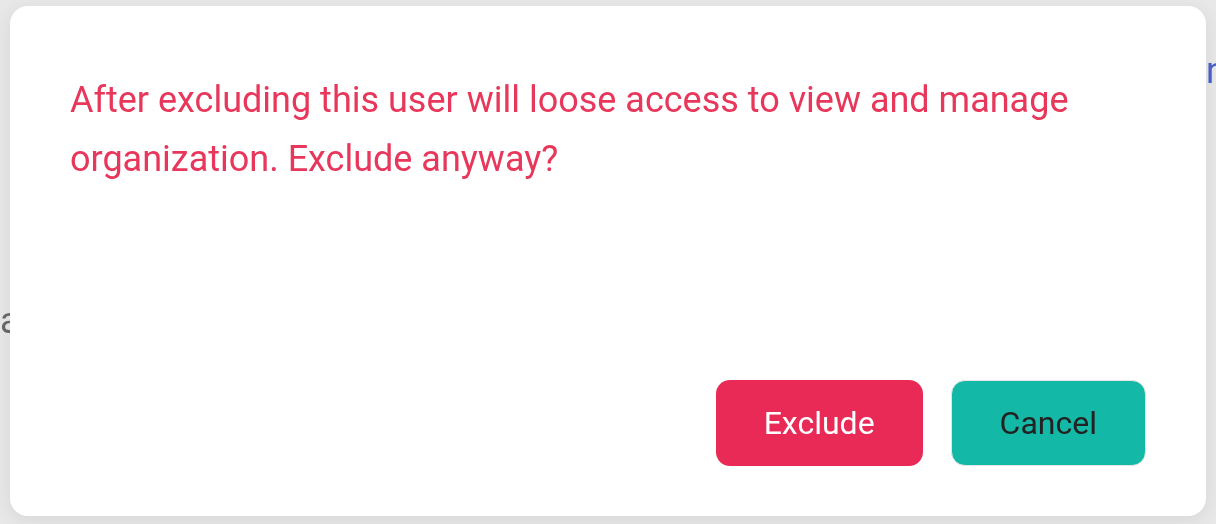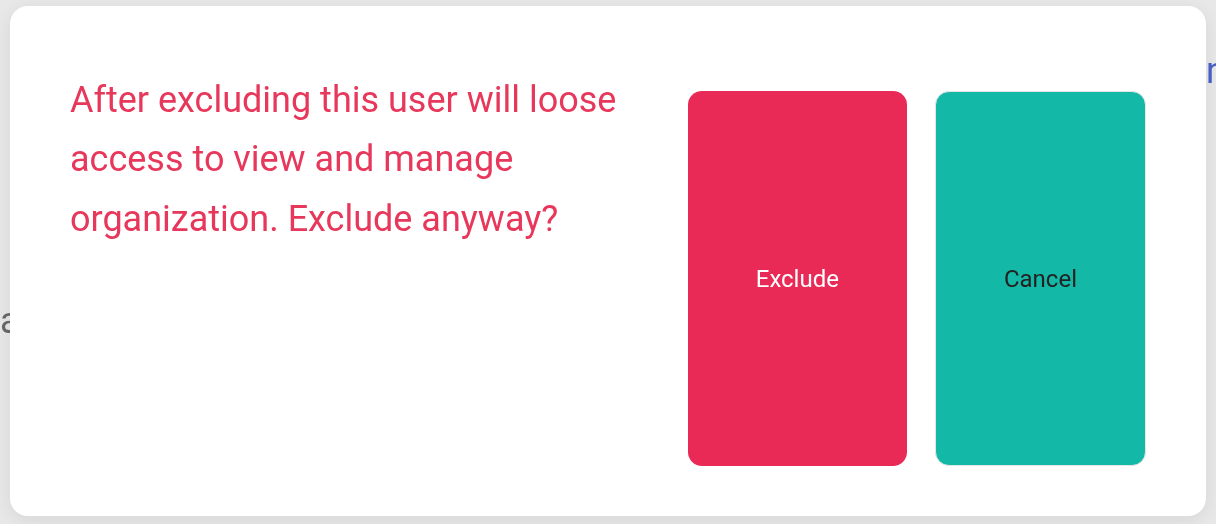--- a/index.html
+++ b/index.html
@@ -48,41 +48,42 @@
       position: absolute;
       top: 6px;
       left: 10px;
       right: 10px;
       bottom: 8px;
       background: #ffffff;
       border-radius: 18px;
       box-shadow: 0 4px 20px rgba(0,0,0,0.08);
       padding: 65px 60px 50px 60px;
       display: flex;
+      flex-direction: column;
     }
     
     .modal-message {
       color: #e7375b;
       font-size: 36px;
       line-height: 1.65;
       font-weight: 400;
       flex: 1;
     }
     
     .modal-actions {
       display: flex;
       justify-content: flex-end;
       gap: 28px;
       margin-top: 20px;
     }
     
     .btn {
-      font-size: 24px;
+      font-size: 32px;
       font-weight: 400;
-      padding: 26px 68px;
+      padding: 26px 48px;
       border-radius: 14px;
       cursor: pointer;
       border: none;
       font-family: inherit;
       line-height: 1;
     }
     
     .btn-primary {
       background: #ea2a56;
       color: #ffffff;

